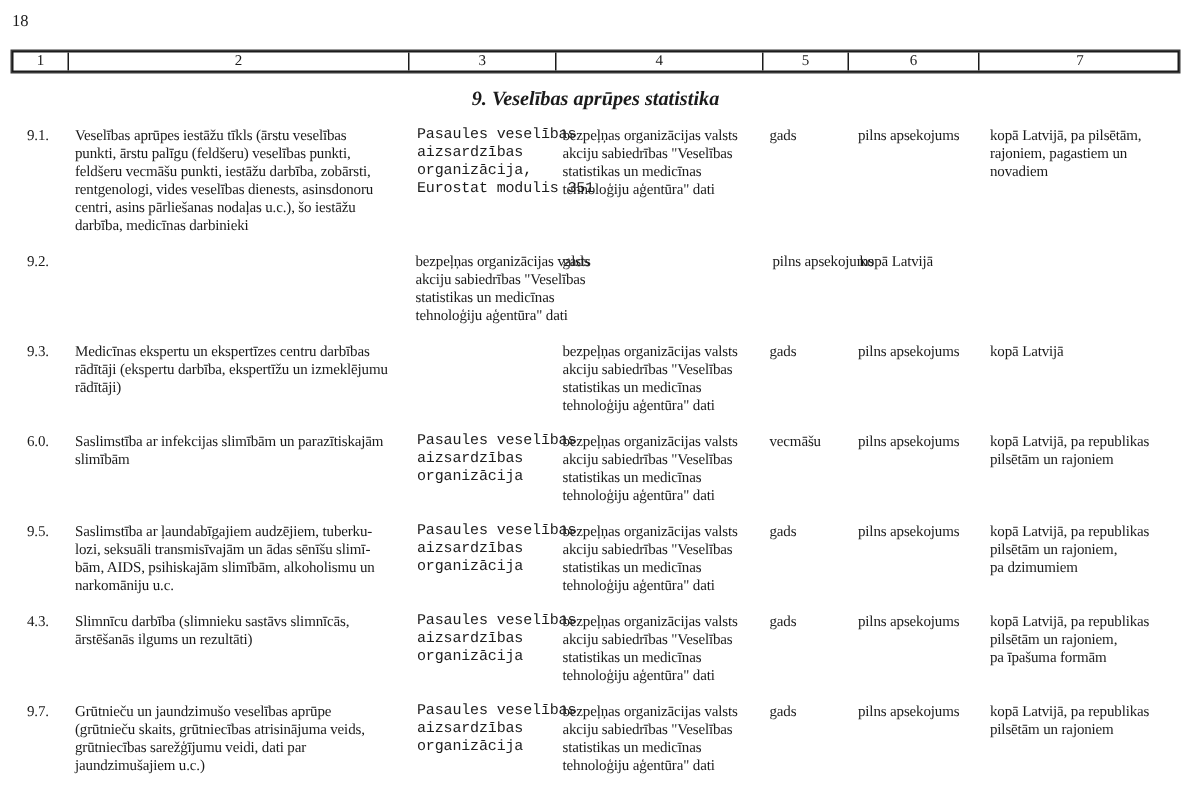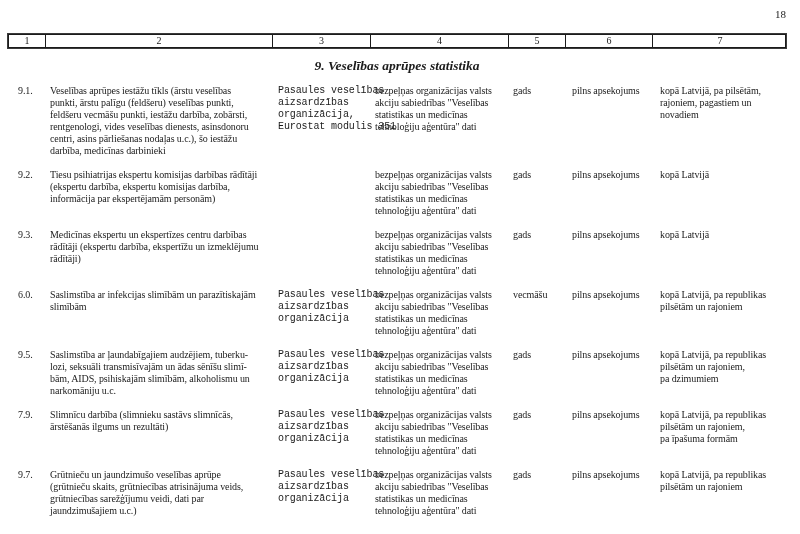--- a/index.html
+++ b/index.html
@@ -16,21 +16,21 @@
   }
   .content {
     position: absolute;
     left: 8px;
     top: 0;
     width: 778px;
   }
 
   .page-number {
     margin-top: 8px;
-    text-align: right;
+    text-align: left;
     font-size: 11px;
     line-height: 13px;
   }
 
   .colheader {
     margin-top: 13px;
     display: grid;
     grid-template-columns: 37px 227px 98px 138px 57px 87px 134px;
     border: 1px solid #1b1b1b;
     box-shadow: 0 0 0 1px #3a3a3a;
@@ -113,23 +113,20 @@
 tehnoloģiju aģentūra" dati</div>
         <div class="cell c5">gads</div>
         <div class="cell c6">pilns apsekojums</div>
         <div class="cell c7">kopā Latvijā, pa pilsētām,
 rajoniem, pagastiem un
 novadiem</div>
       </div>
 
       <div class="trow">
         <div class="cell c1">9.2.</div>
-        <div class="cell c2">Tiesu psihiatrijas ekspertu komisijas darbības rādītāji
-(ekspertu darbība, ekspertu komisijas darbība,
-informācija par ekspertējamām personām)</div>
         <div class="cell c3"></div>
         <div class="cell c4">bezpeļņas organizācijas valsts
 akciju sabiedrības "Veselības
 statistikas un medicīnas
 tehnoloģiju aģentūra" dati</div>
         <div class="cell c5">gads</div>
         <div class="cell c6">pilns apsekojums</div>
         <div class="cell c7">kopā Latvijā</div>
       </div>
 
@@ -179,21 +176,21 @@
 statistikas un medicīnas
 tehnoloģiju aģentūra" dati</div>
         <div class="cell c5">gads</div>
         <div class="cell c6">pilns apsekojums</div>
         <div class="cell c7">kopā Latvijā, pa republikas
 pilsētām un rajoniem,
 pa dzimumiem</div>
       </div>
 
       <div class="trow">
-        <div class="cell c1">7.9.</div>
+        <div class="cell c1">4.3.</div>
         <div class="cell c2">Slimnīcu darbība (slimnieku sastāvs slimnīcās,
 ārstēšanās ilgums un rezultāti)</div>
         <div class="cell c3">Pasaules veselības
 aizsardzības
 organizācija</div>
         <div class="cell c4">bezpeļņas organizācijas valsts
 akciju sabiedrības "Veselības
 statistikas un medicīnas
 tehnoloģiju aģentūra" dati</div>
         <div class="cell c5">gads</div>

